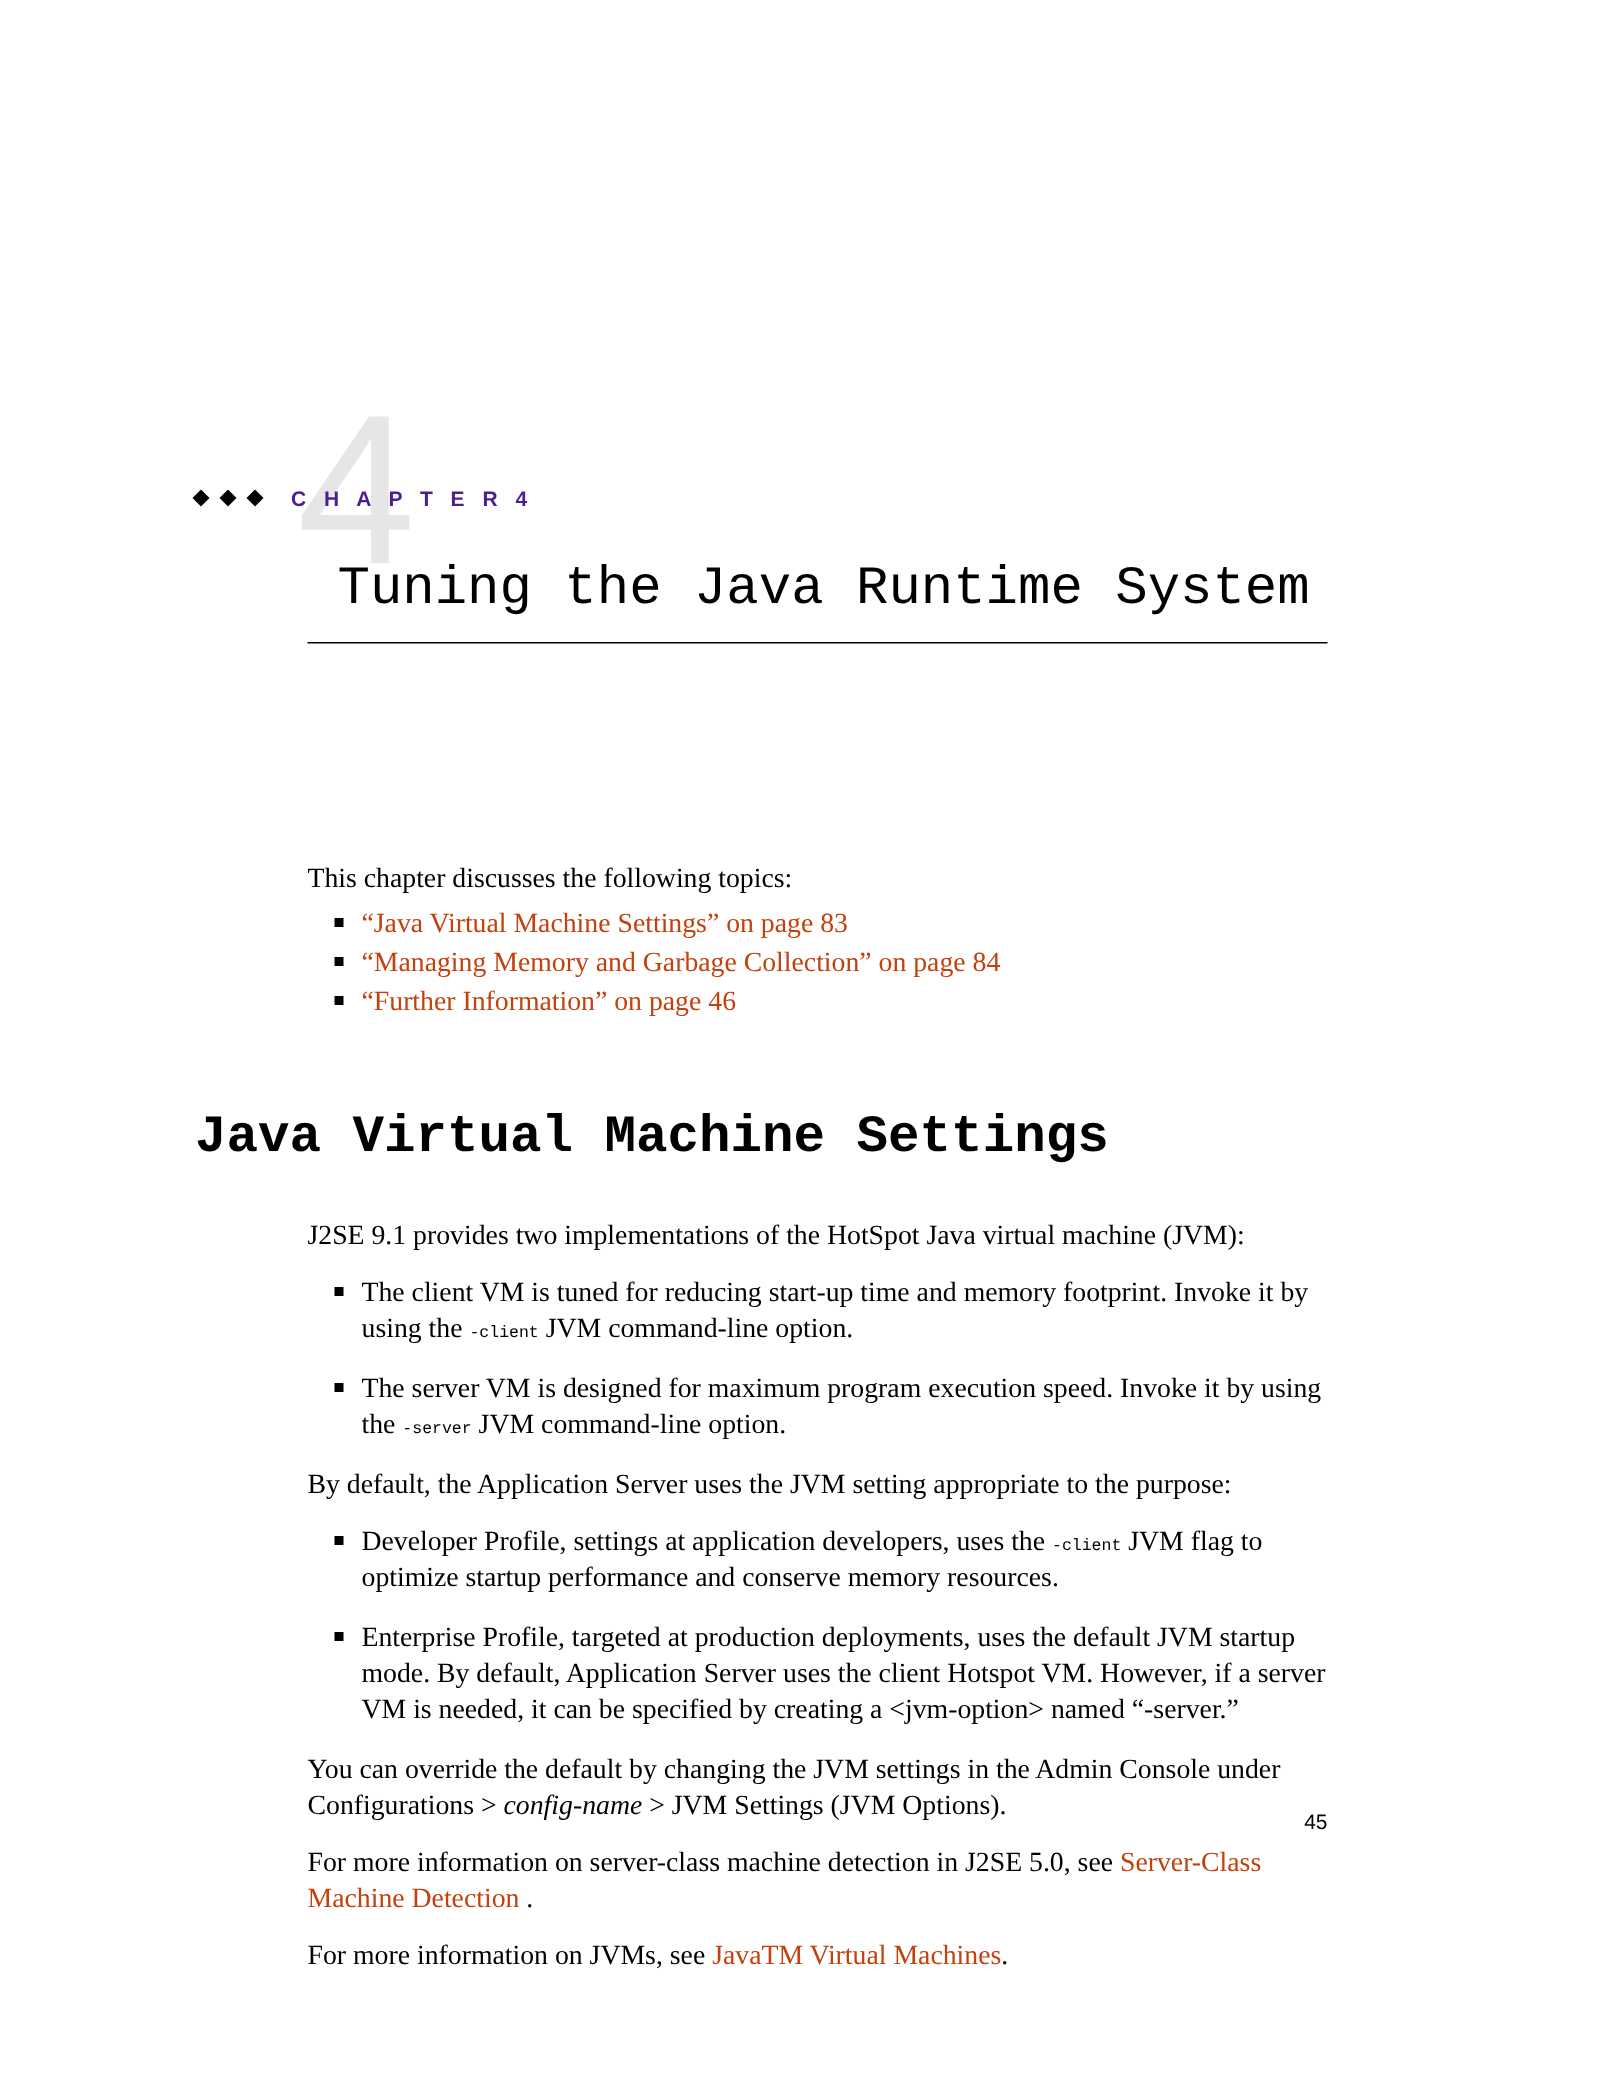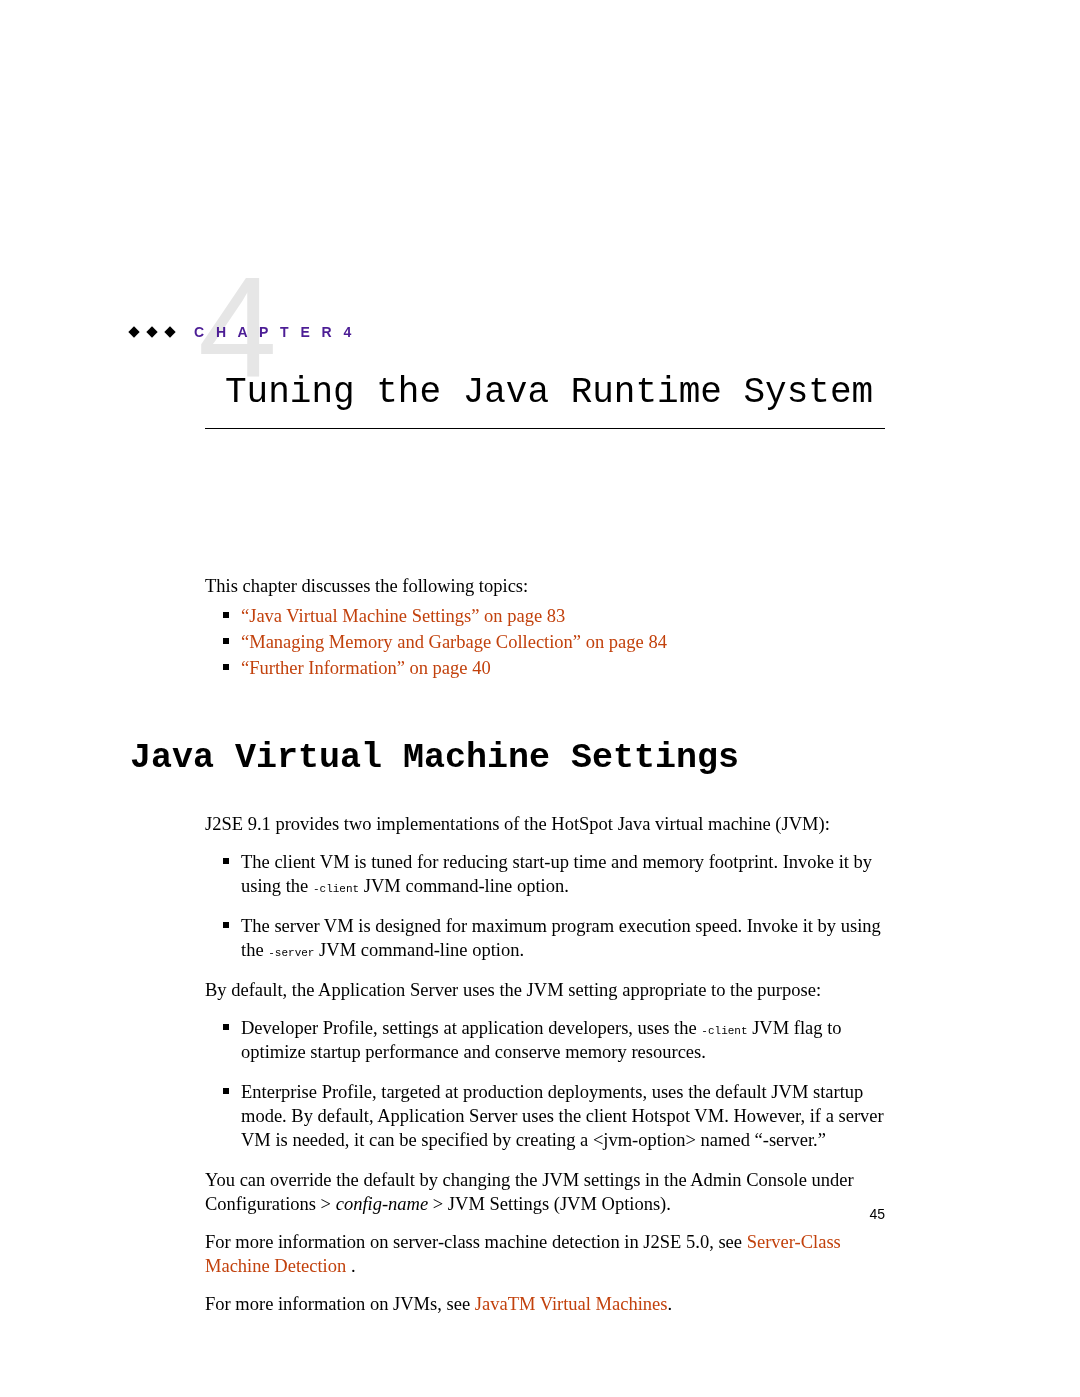--- a/index.html
+++ b/index.html
@@ -148,21 +148,21 @@
   <div class="chapter-title">Tuning the Java Runtime System</div>
   <hr class="chapter-rule">
 
   <div class="content">
 
     <div class="intro-line">This chapter discusses the following topics:</div>
 
     <ul class="square">
       <li><span class="link">“Java Virtual Machine Settings” on page 83</span></li>
       <li><span class="link">“Managing Memory and Garbage Collection” on page 84</span></li>
-      <li><span class="link">“Further Information” on page 40</span></li>
+      <li><span class="link">“Further Information” on page 46</span></li>
     </ul>
 
     <div class="section-title">Java Virtual Machine Settings</div>
 
     <p class="para">J2SE 9.1 provides two implementations of the HotSpot Java virtual machine (JVM):</p>
 
     <ul class="square spaced">
       <li>
         <span>The client VM is tuned for reducing start-up time and memory footprint. Invoke it by using the </span><span class="mono">-client</span><span> JVM command-line option.</span>
       </li>

